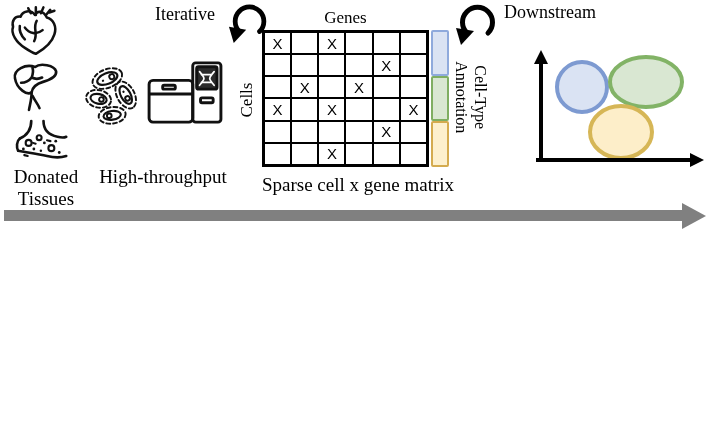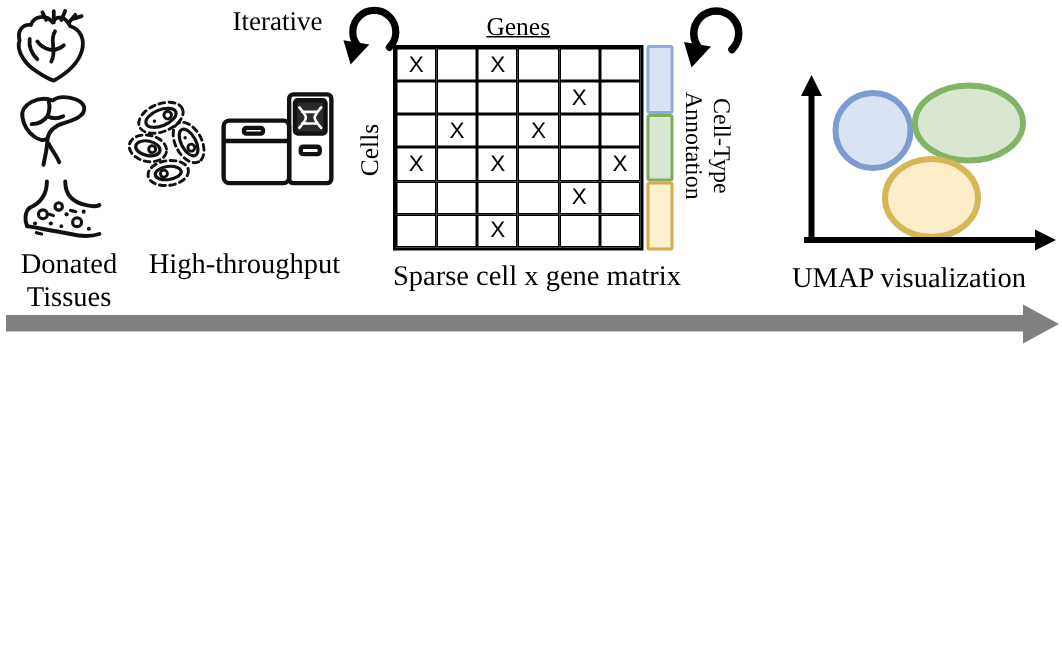--- a/index.html
+++ b/index.html
@@ -7,21 +7,21 @@
           font-family:"Liberation Serif",serif;color:#000;}
   .abs{position:absolute;}
   .lbl{line-height:1.18;}
   .center{text-align:center;}
   
   .matrix{left:262px;top:30px;width:167px;height:137px;border:2.5px solid #000;
           display:grid;grid-template-columns:repeat(6,1fr);grid-template-rows:repeat(6,1fr);
           box-sizing:border-box;background:#fff;}
   .mcell{border:1.5px solid #000;display:flex;align-items:center;justify-content:center;
          font-family:"Liberation Sans",sans-serif;font-size:15px;color:#000;}
-  .genes-lbl{left:262px;top:8px;width:167px;font-size:17px;text-decoration:underline;}
+  .genes-lbl{left:262px;top:8px;width:167px;font-size:17px;}
   .cells-lbl{left:224px;top:90px;width:46px;font-size:17px;transform:rotate(-90deg);}
   
   .annbar{left:431px;top:30px;width:18px;height:137px;display:flex;flex-direction:column;}
   .aseg{flex:1;border:2px solid;border-radius:2px;box-sizing:border-box;}
   .ann-lbl{left:403px;top:78px;width:136px;font-size:16px;line-height:1.2;
            transform:rotate(90deg);text-align:center;}
   
   .iter-lbl{left:126px;top:4px;width:118px;font-size:18px;}
   .down-lbl{left:504px;top:2px;width:140px;font-size:18px;text-align:left;}
   .donated-lbl{left:0px;top:166px;width:92px;font-size:19px;}
@@ -132,20 +132,21 @@
 
   <svg class="abs" style="left:452px;top:0px" width="52" height="46" viewBox="0 0 50 46" aria-hidden="true">
     <path d="M14 33 A15 15 0 1 1 35 33" fill="none" stroke="#000" stroke-width="5" stroke-linecap="round"></path>
     <polygon points="3,28 21,31 8,45" fill="#000"></polygon>
   </svg>
 
   <div class="abs lbl center iter-lbl">
     <span class="line">Iterative</span>
   </div>
   <div class="abs lbl down-lbl">
+    <span class="line">Downstream</span>
   </div>
 
   <div class="abs center genes-lbl">Genes</div>
   <div class="abs center cells-lbl">Cells</div>
   <div class="abs matrix">
       <div class="mcell">X</div>
       <div class="mcell"></div>
       <div class="mcell">X</div>
       <div class="mcell"></div>
       <div class="mcell"></div>
@@ -207,20 +208,19 @@
   </svg>
 
   <div class="abs lbl center donated-lbl">
     <span class="line">Donated</span>
     <span class="line">Tissues</span>
   </div>
   <div class="abs lbl center hts-lbl">
     <span class="line">High-throughput</span>
   </div>
   <div class="abs center sparse-lbl">Sparse cell x gene matrix</div>
-  <div class="abs center umap-lbl">UMAP visualization</div>
 
   <svg class="abs" style="left:4px;top:202px" width="702" height="28" viewBox="0 0 702 28" aria-hidden="true">
     <rect class="flowfill" x="0" y="8" width="678" height="11" fill="#808080"></rect>
     <polygon class="flowfill" points="678,1 678,27 702,14" fill="#808080"></polygon>
   </svg>
 
 </div>
 
 </body></html>

